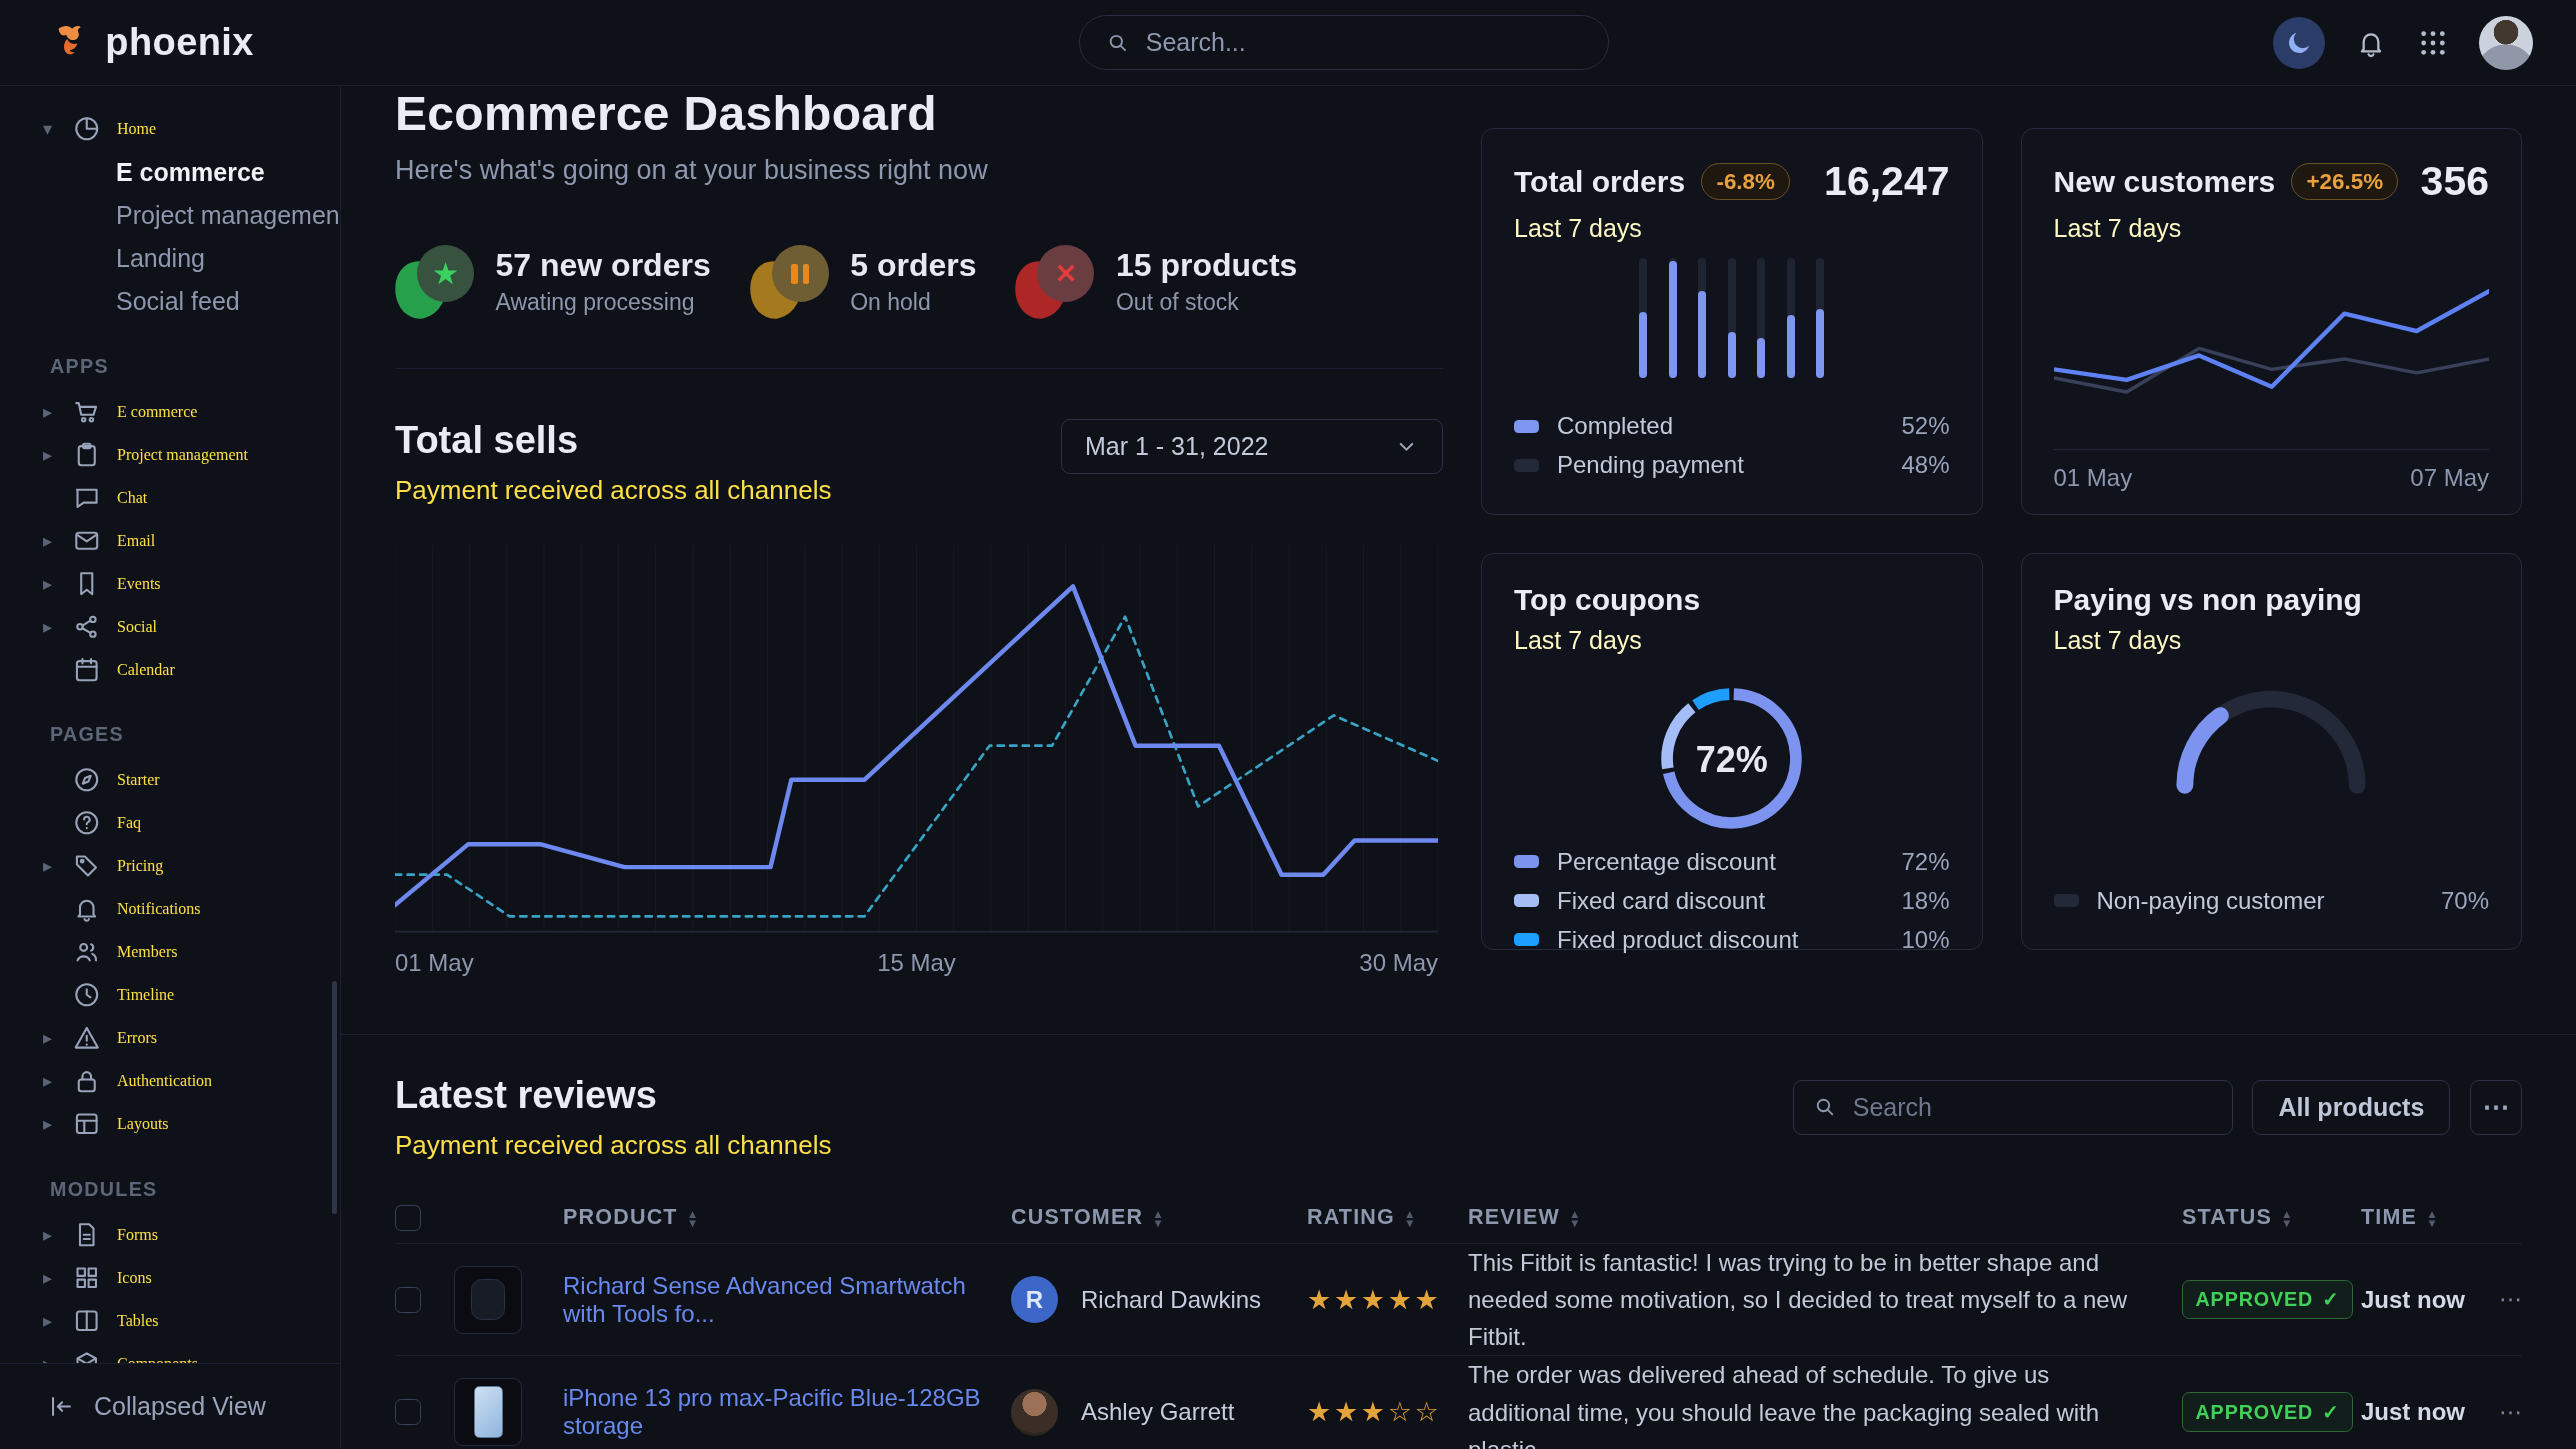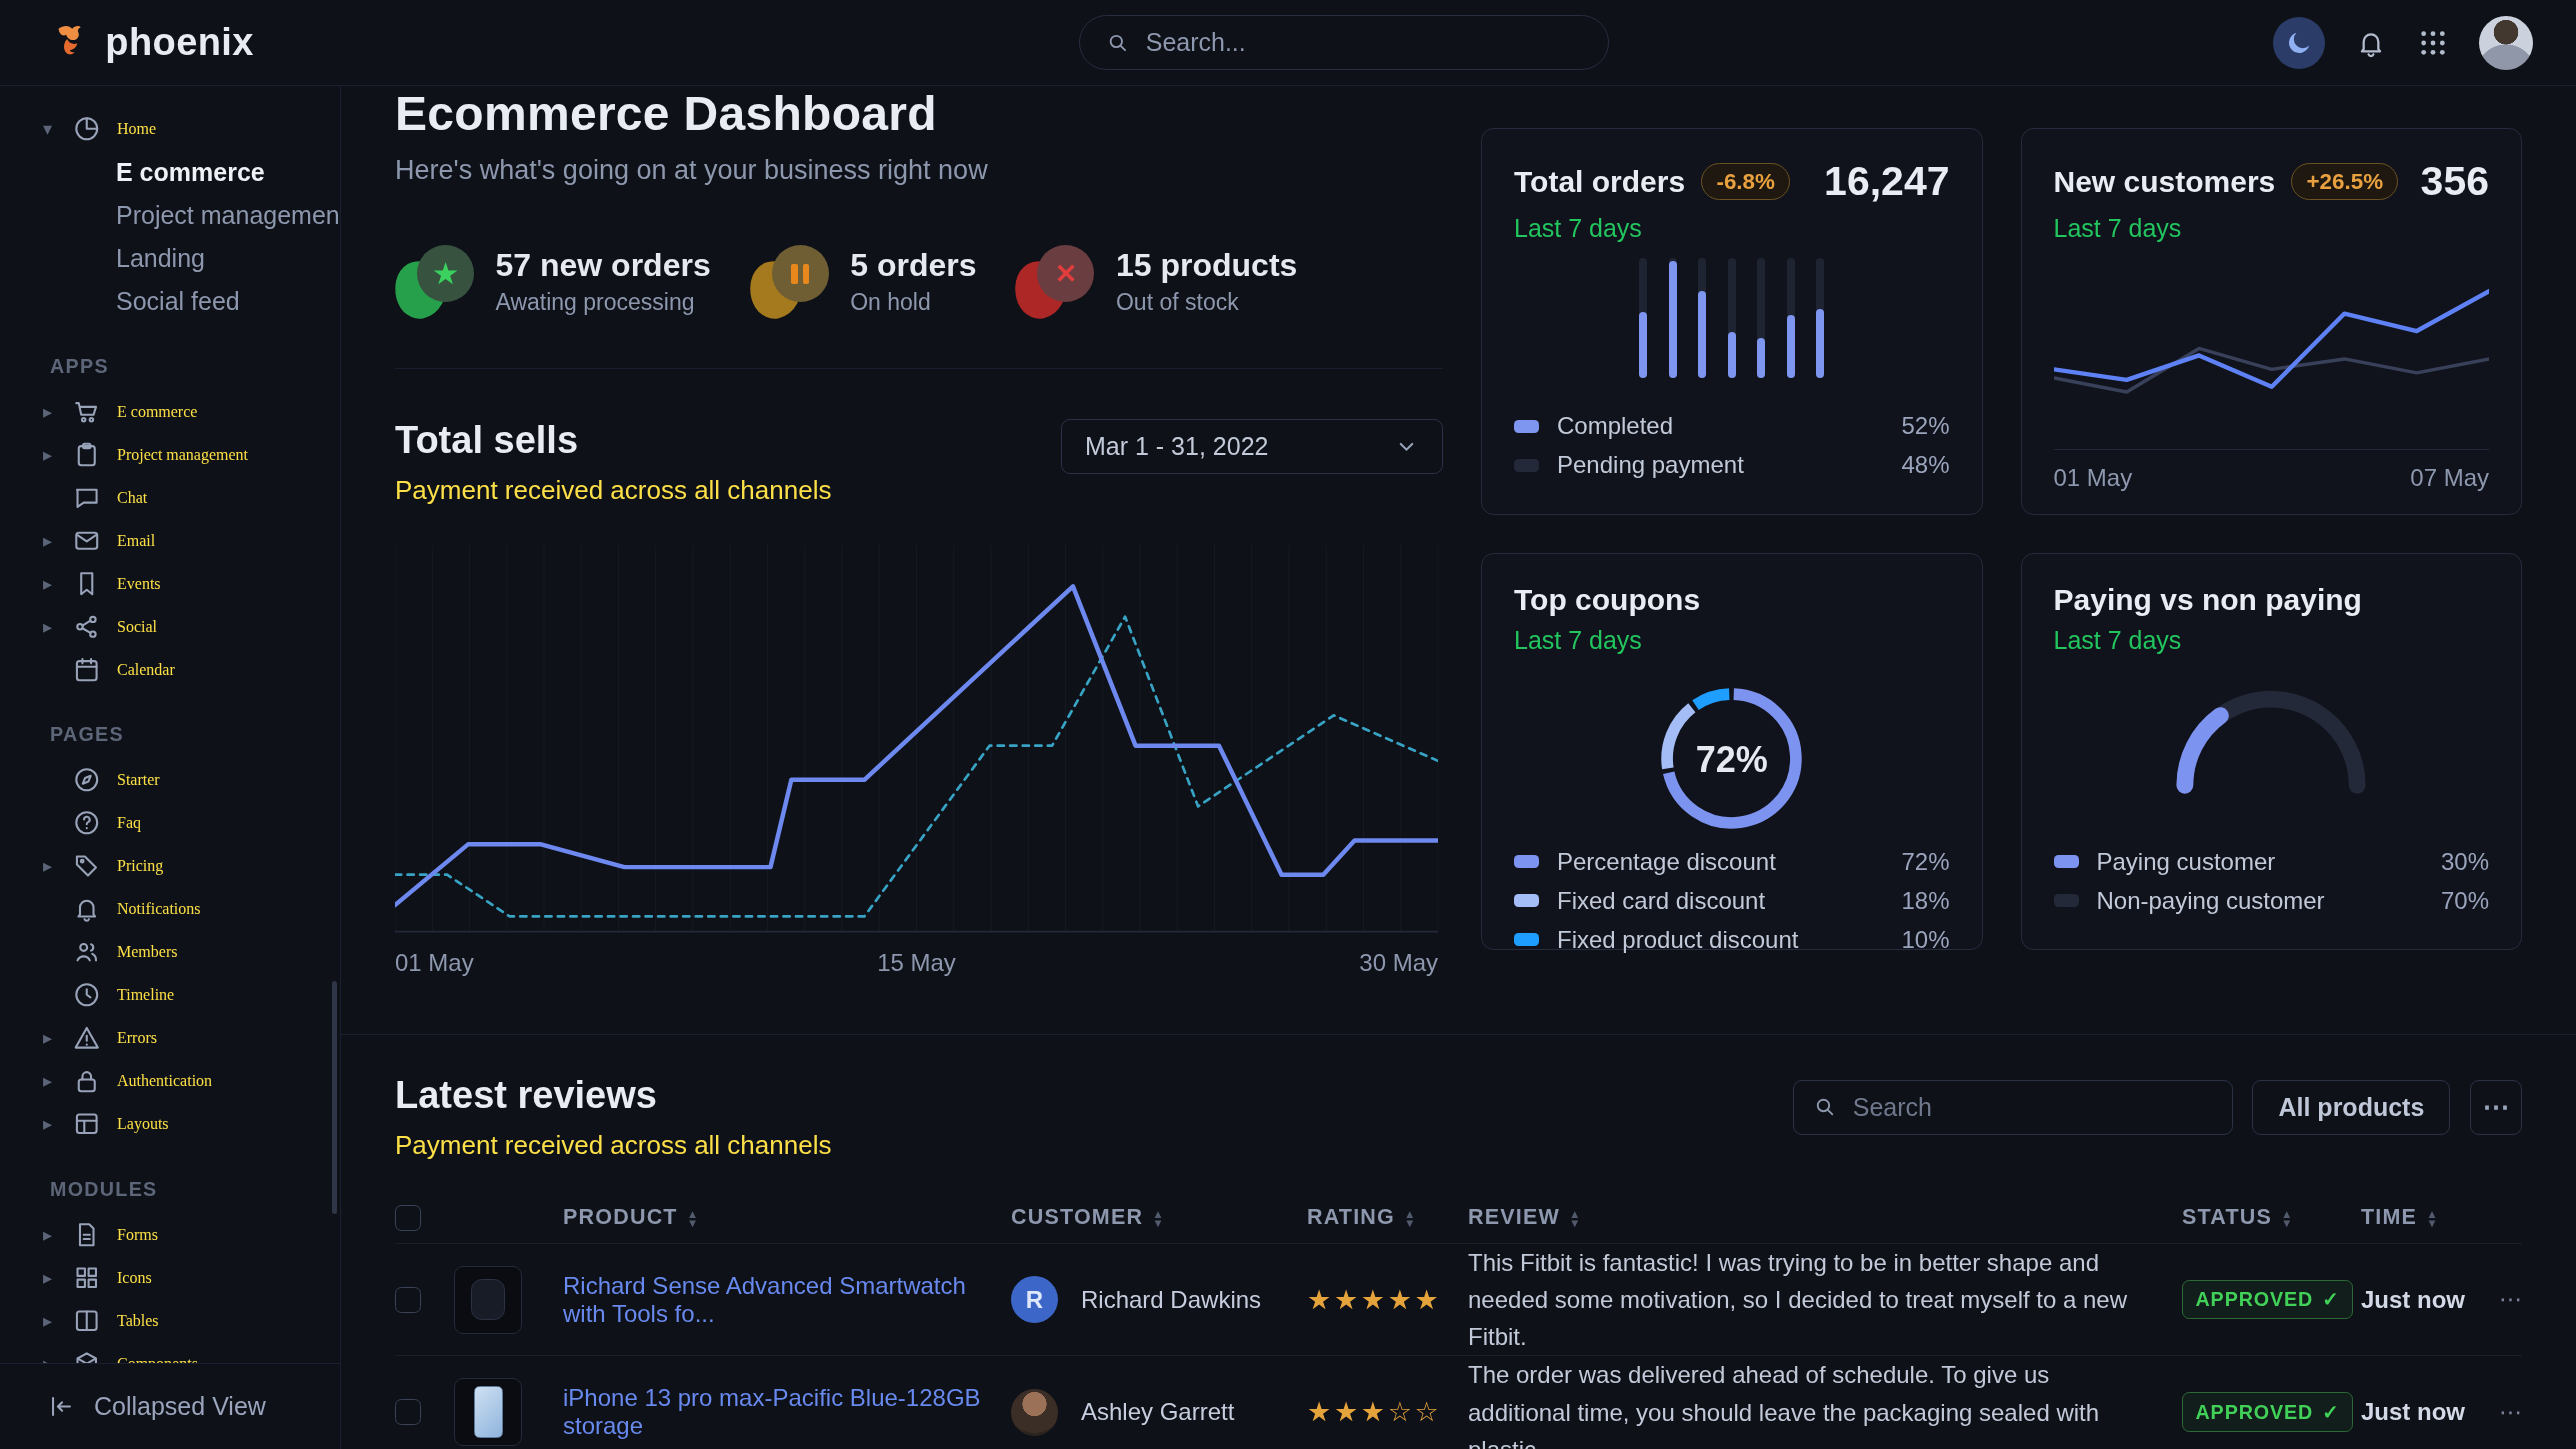--- a/index.html
+++ b/index.html
@@ -74,21 +74,21 @@
   .sells-chart svg { display:block; width:1043px; height:392px; }
   .axis-row { display:flex; justify-content:space-between; font-size:24px; color:#8d97ae; margin-top:12.5px; width:1043px; }
 
   
   .cards-grid { flex:1; display:grid; grid-template-columns:1fr 1fr; grid-template-rows:387px 397px; gap:38px; margin-top:42px; }
   .card { background:#10131c; border:1.8px solid #262c3e; border-radius:12.5px; padding:29px 32px; display:flex; flex-direction:column; }
   .card-title-row { display:flex; align-items:center; }
   .card-title { font-size:30px; font-weight:700; color:#e9ecf3; }
   .badge { margin-left:16px; font-size:22.4px; font-weight:600; color:#e8a13e; border:1.8px solid #6d5323; background:#1e1810; border-radius:19.7px; padding:4.5px 14.3px; }
   .card-value { margin-left:auto; font-size:41px; font-weight:700; color:#e9ecf3; }
-  .card-period { font-size:25px; color:#22c55e; margin-top:9px; }
+  .card-period { font-size:25px; color:#fef9c3; margin-top:9px; }
   .legend { margin-top:auto; }
   .legend-row { display:flex; align-items:center; height:39px; }
   .legend-swatch { width:25px; height:13.4px; border-radius:4.5px; margin-right:18px; flex:none; }
   .legend-label { font-size:24px; color:#c2cad9; }
   .legend-value { margin-left:auto; font-size:24px; color:#9aa4bc; }
   .bars-wrap { margin:auto; display:flex; gap:21.5px; align-items:flex-end; height:120px; }
   .bar-track { width:8px; height:120px; background:#1e2431; border-radius:4.5px; position:relative; }
   .bar-fill { position:absolute; bottom:0; left:0; width:8px; border-radius:4.5px; background:#7e96f0; }
   .nc-chart { margin-top:auto; }
   .nc-chart svg { display:block; width:100%; height:183px; }
@@ -622,25 +622,20 @@
             </div>
             <div class="card-period">Last 7 days</div>
             <div class="gauge-wrap">
               <svg id="gauge-svg" viewBox="0 0 220 120" width="206" height="113">
                   <path d="M 18 109.99999999999999 A 92 92 0 0 1 202 110" fill="none" stroke="#232939" stroke-width="18" stroke-linecap="round"></path>
                   <path d="M 18 109.99999999999999 A 92 92 0 0 1 55.92375678909248 35.57043651750483" fill="none" stroke="#7d93f0" stroke-width="18" stroke-linecap="round"></path>
                 </svg>
             </div>
             <div class="legend" id="legend-paying">
                 <div class="legend-row">
-                  <span class="legend-swatch" style="background: rgb(125, 147, 240);"></span>
-                  <span class="legend-label">Paying customer</span>
-                  <span class="legend-value">30%</span>
-                </div>
-                <div class="legend-row">
                   <span class="legend-swatch" style="background: rgb(35, 41, 57);"></span>
                   <span class="legend-label">Non-paying customer</span>
                   <span class="legend-value">70%</span>
                 </div>
               </div>
           </section>
         </div>
       </div>
 
       <hr class="section-divider">

